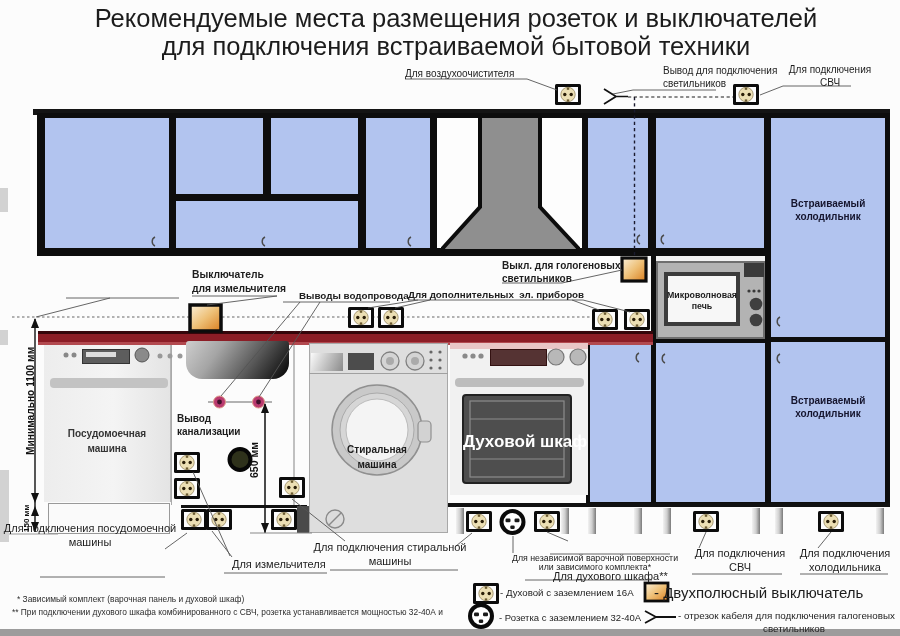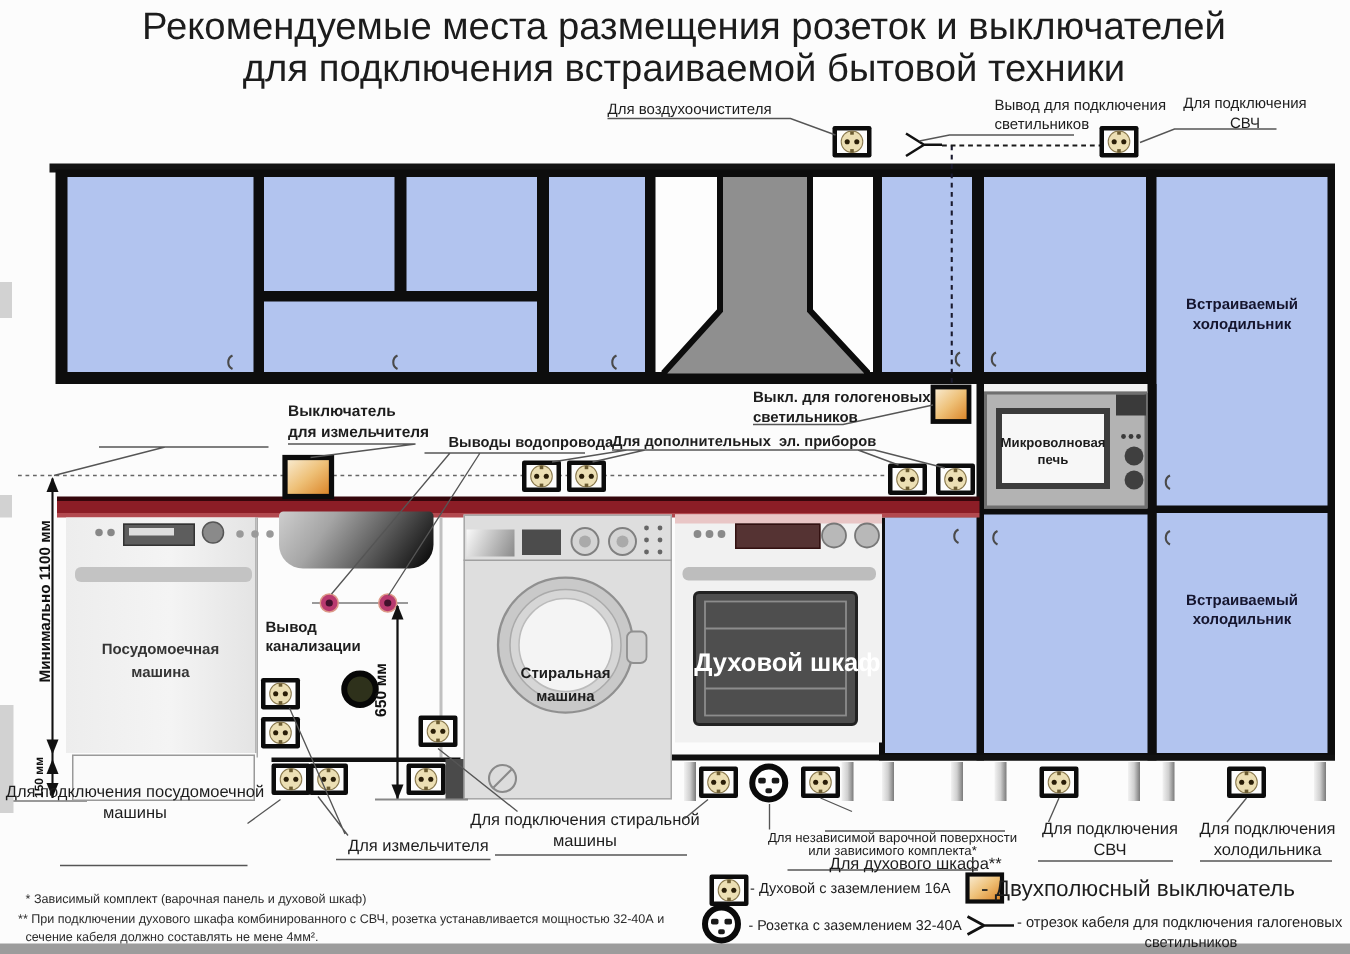--- a/index.html
+++ b/index.html
@@ -142,21 +142,20 @@
 <div class="lbl ctr" style="left:505px;top:553.5px;width:180px;font-size:8.8px;line-height:9.5px;white-space:nowrap;">Для независимой варочной поверхности<br>или зависимого комплекта*</div>
 
 <div class="lbl ctr" style="left:690px;top:547px;width:100px;font-size:11px;line-height:13.5px;white-space:nowrap;">Для подключения<br>СВЧ</div>
 
 <div class="lbl ctr" style="left:795px;top:547px;width:100px;font-size:11px;line-height:13.5px;white-space:nowrap;">Для подключения<br>холодильника</div>
 
 <div class="lbl" style="left:17px;top:593px;font-size:8.4px;color:#2c2c2c;">* Зависимый комплект (варочная панель и духовой шкаф)</div>
 
 <div class="lbl" style="left:12px;top:605.5px;font-size:8.4px;color:#2c2c2c;">** При подключении духового шкафа комбинированного с СВЧ, розетка устанавливается мощностью 32-40А и</div>
 
-<div class="lbl" style="left:17px;top:617.5px;font-size:8.4px;color:#2c2c2c;">сечение кабеля должно составлять не мене 4мм².</div>
 
 <div class="lbl" style="left:500px;top:586px;font-size:9.7px;">- Духовой с заземлением 16А</div>
 
 <div class="lbl" style="left:654px;top:586px;font-size:15px;">- Двухполюсный выключатель</div>
 
 <div class="lbl" style="left:499px;top:611px;font-size:9.5px;">- Розетка с заземлением 32-40А</div>
 
 <div class="lbl" style="left:678px;top:610px;width:232px;font-size:9.8px;line-height:12.5px;white-space:nowrap;">- отрезок кабеля для подключения галогеновых<br><span style="display:block;text-align:center;">светильников</span></div>
 
 <svg class="abs" style="left:0;top:0;z-index:20;" width="900" height="636" viewBox="0 0 900 636">

